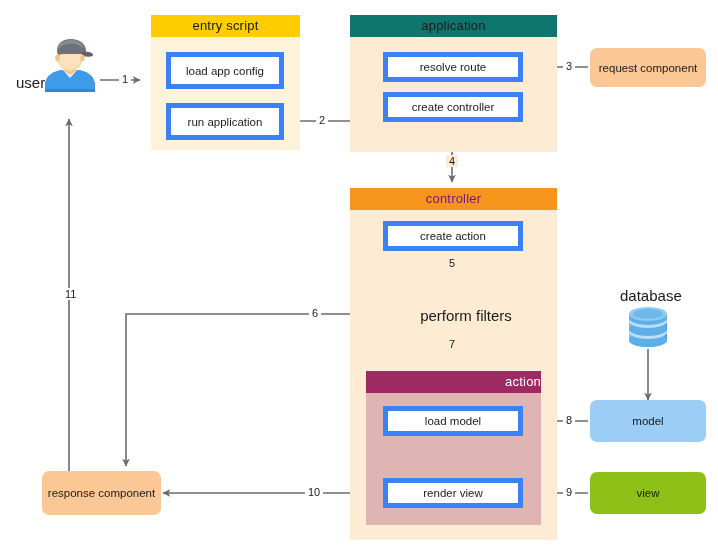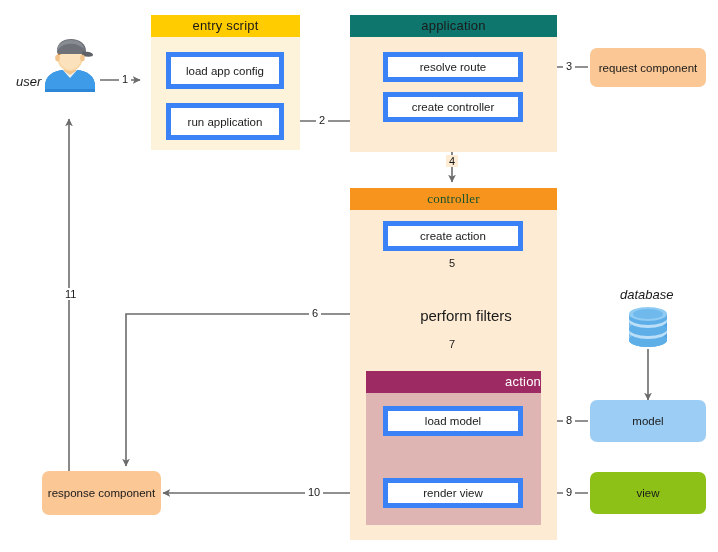--- a/index.html
+++ b/index.html
@@ -51,21 +51,21 @@
     width: 100%;
     bottom: 0;
   }
 
   .g-entry .group-header { background: #FFCC00; color: #1a1a1a; }
   .g-entry .group-body   { background: #FDF3DB; }
 
   .g-app .group-header   { background: #0f766e; color: #1a1a1a; }
   .g-app .group-body     { background: #FDEBD3; }
 
-  .g-ctrl .group-header  { background: #F7941D; color: #14532d; font-family: Liberation Serif, serif; }
+  .g-ctrl .group-header  { background: #F7941D; color: #701a75; }
   .g-ctrl .group-body    { background: #FDEBD3; }
 
   .g-action .group-header{ background: #9E2A63; color: #ffffff; text-align: right; }
   .g-action .group-body  { background: #DFB5B4; }
 
   
   .pbox {
     position: absolute;
     box-sizing: border-box;
     background: #ffffff;
@@ -107,24 +107,23 @@
     align-items: center;
     justify-content: center;
     font-size: 15px;
     color: #1a1a1a;
     text-align: right;
   }
 
   
   .flabel {
     position: absolute;
-    font-size: 13px;
+    font-size: 15px;
     color: #1a1a1a;
     white-space: nowrap;
-    font-style: italic;
   }
 
   
   .elabel {
     position: absolute;
     font-size: 11px;
     color: #1a1a1a;
     background: #ffffff;
     padding: 0 3px;
     white-space: nowrap;

